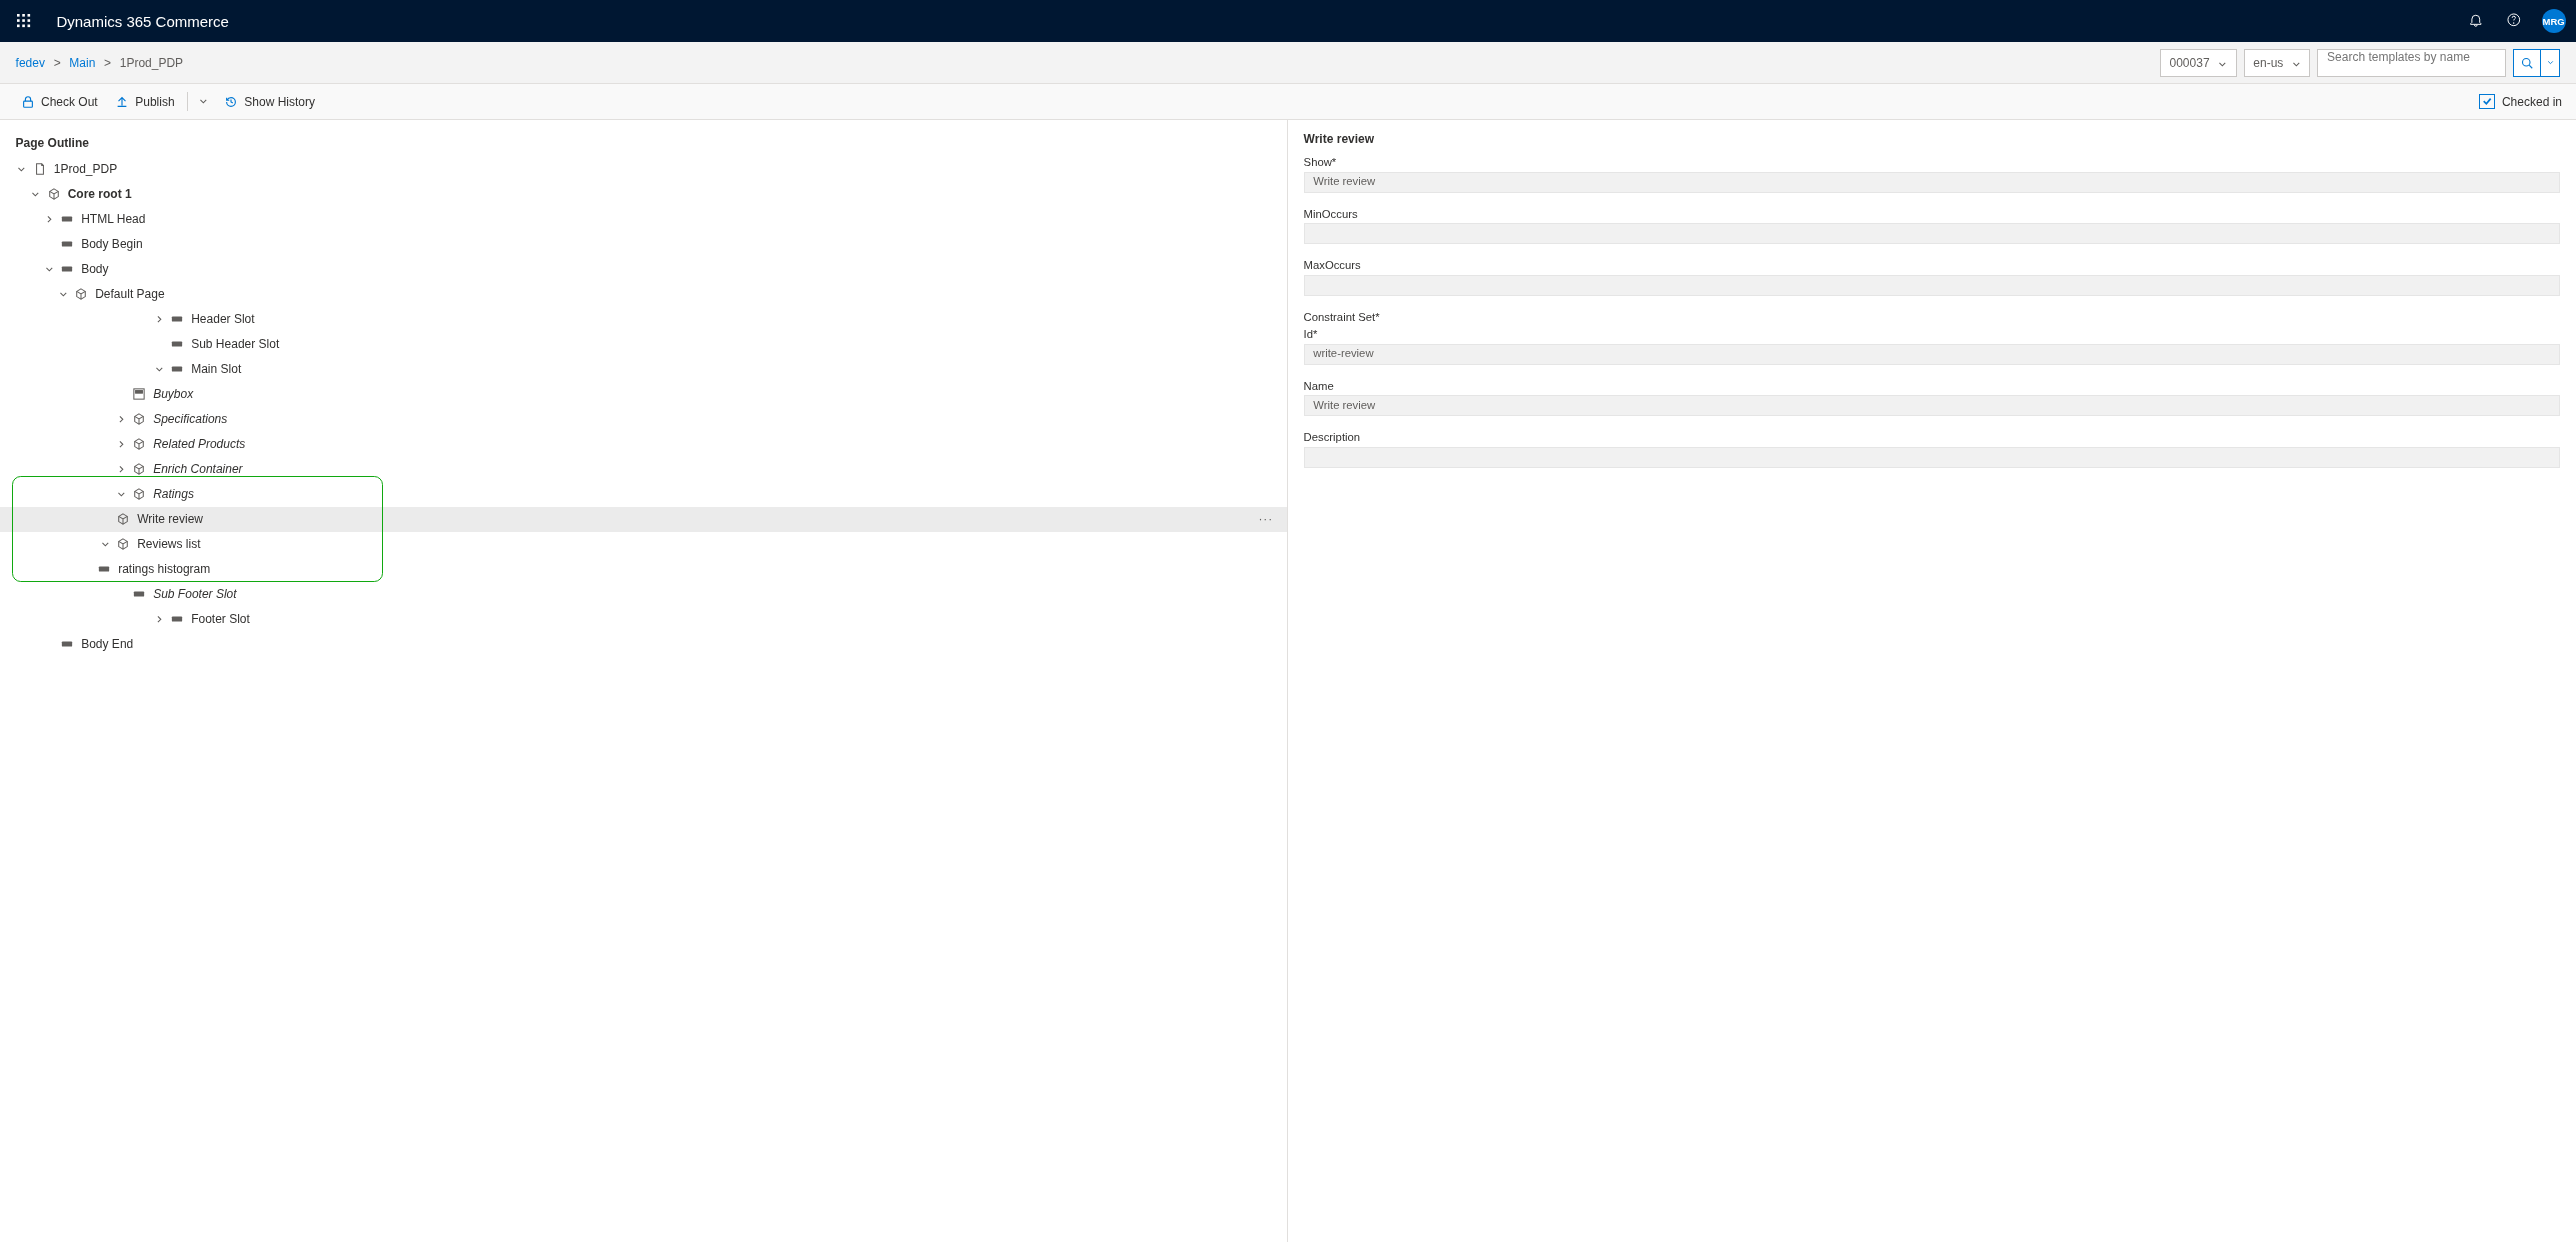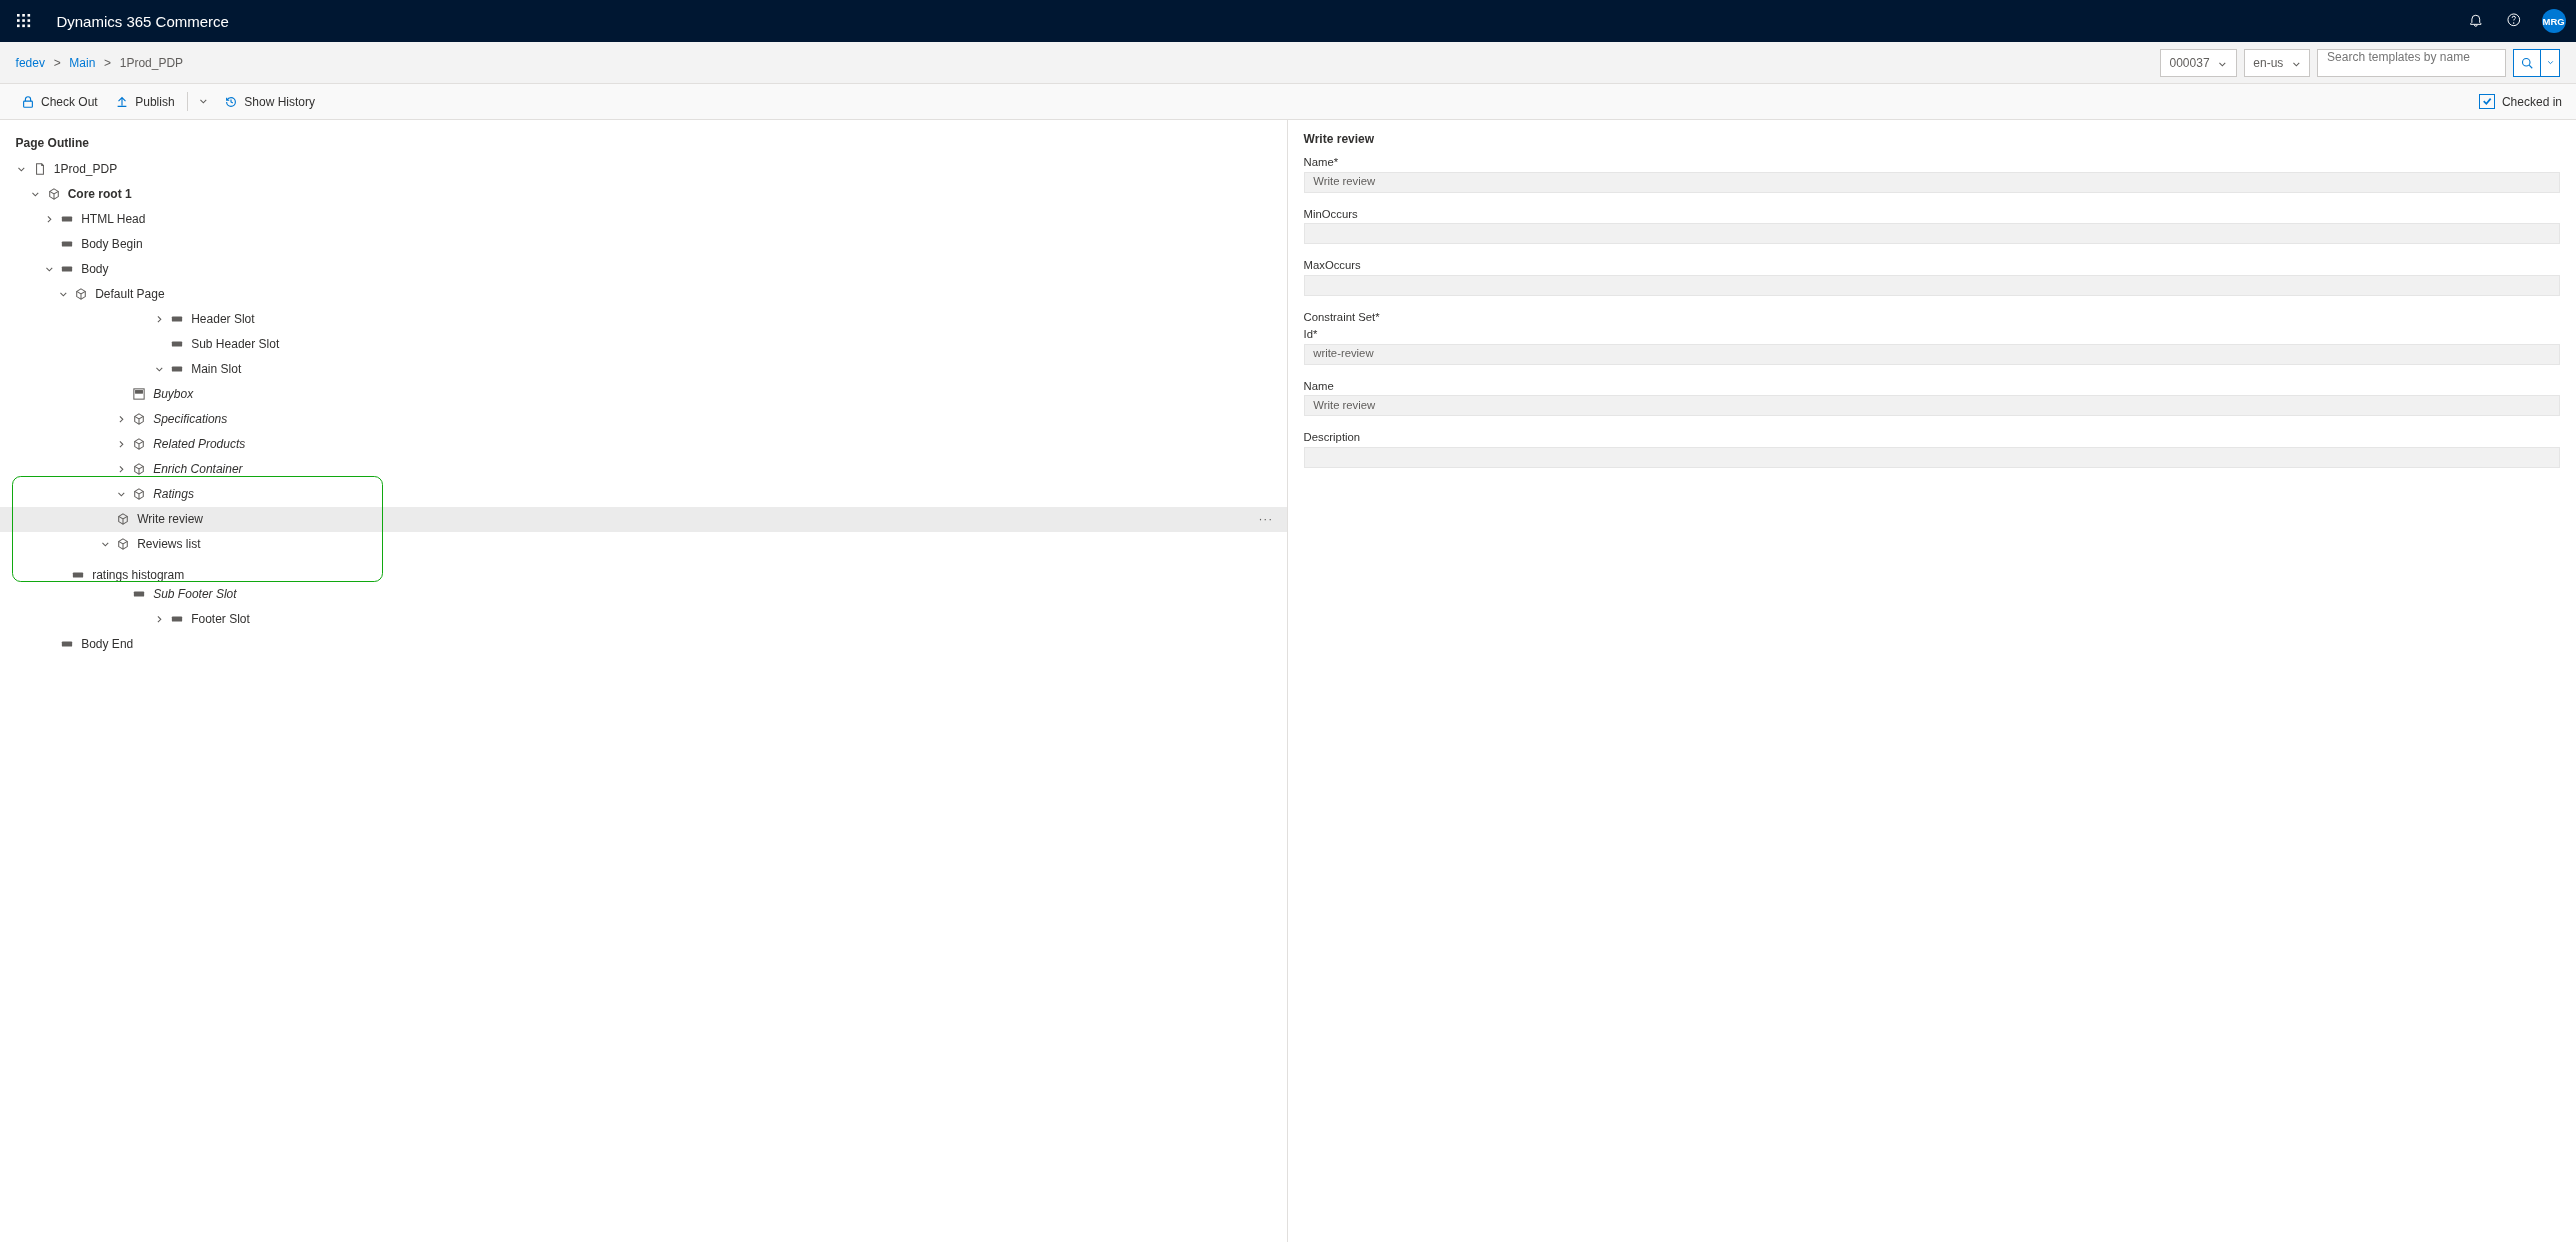--- a/index.html
+++ b/index.html
@@ -56,21 +56,21 @@
 .tree-icon.filled svg { fill: #605e5c; stroke: none; }
 .tree-label { font-size: 12px; color: #323130; }
 .tree-actions { margin-left: auto; color: #605e5c; font-size: 12px; letter-spacing: 0.9px; padding-right: 3.5px; }
 .indent-0 { padding-left: 15.6px; }
 .indent-1 { padding-left: 29.5px; font-weight: bold; }
 .indent-2 { padding-left: 43px; }
 .indent-3 { padding-left: 57px; }
 .indent-4 { padding-left: 107px; margin-left: 46px; }
 .indent-5 { padding-left: 115px; font-style: italic; }
 .indent-6 { padding-left: 99px; }
-.indent-7 { padding-left: 54px; align-items: flex-end; }
+.indent-7 { padding-left: 80px; }
 
 .highlight-box { position: absolute; border: 1.7px solid #10a810; border-radius: 8.7px; pointer-events: none; }
 
 .prop-title { font-size: 12px; font-weight: 600; margin-bottom: 10.4px; }
 .prop-group { margin-bottom: 12px; }
 .prop-label { font-size: 11.3px; color: #323130; margin-bottom: 3.5px; }
 .prop-input { width: 100%; height: 21px; background: #f1f1f1; border: 0.9px solid #e5e5e5; padding: 0 8.7px; font-size: 11.3px; color: #605e5c; resize: none; }
 textarea.prop-input { height: 21px; padding-top: 2.6px; font-family: inherit; }
 
 .spacer-toggle { width: 12px; margin-right: 5.2px; flex-shrink:0; }
@@ -457,21 +457,21 @@
 
     </div>
 
     <div class="highlight-box" style="top:356px; left:12px; width:371px; height:106px;"></div>
   </div>
 
   <div class="right-panel">
     <div class="prop-title">Write review</div>
 
     <div class="prop-group">
-      <div class="prop-label">Name*</div>
+      <div class="prop-label">Show*</div>
       <textarea class="prop-input" style="">Write review</textarea>
     </div>
 
     <div class="prop-group">
       <div class="prop-label">MinOccurs</div>
       <textarea class="prop-input" style=""></textarea>
     </div>
 
     <div class="prop-group">
       <div class="prop-label">MaxOccurs</div>

